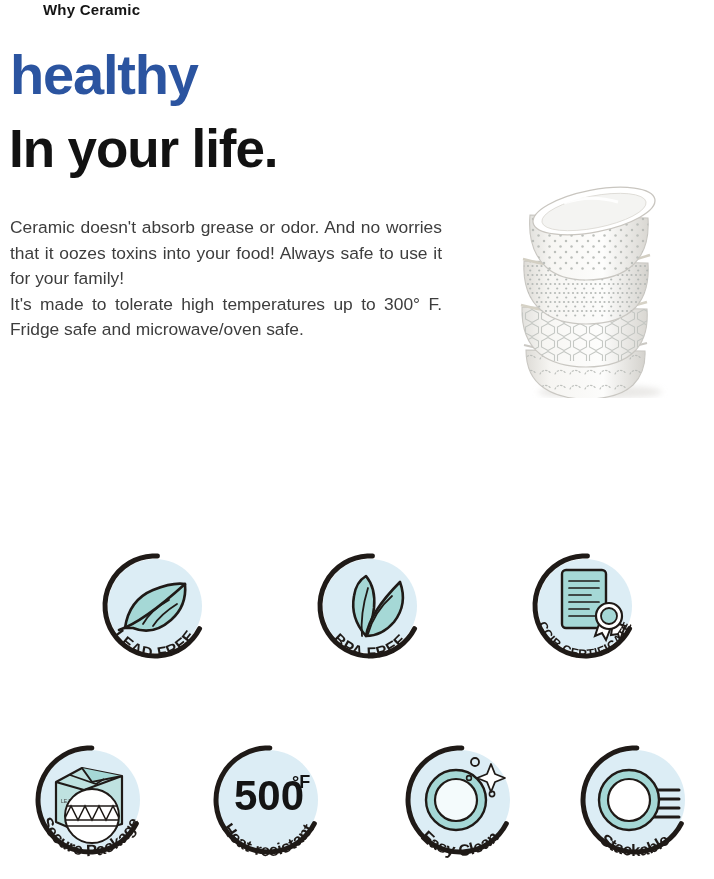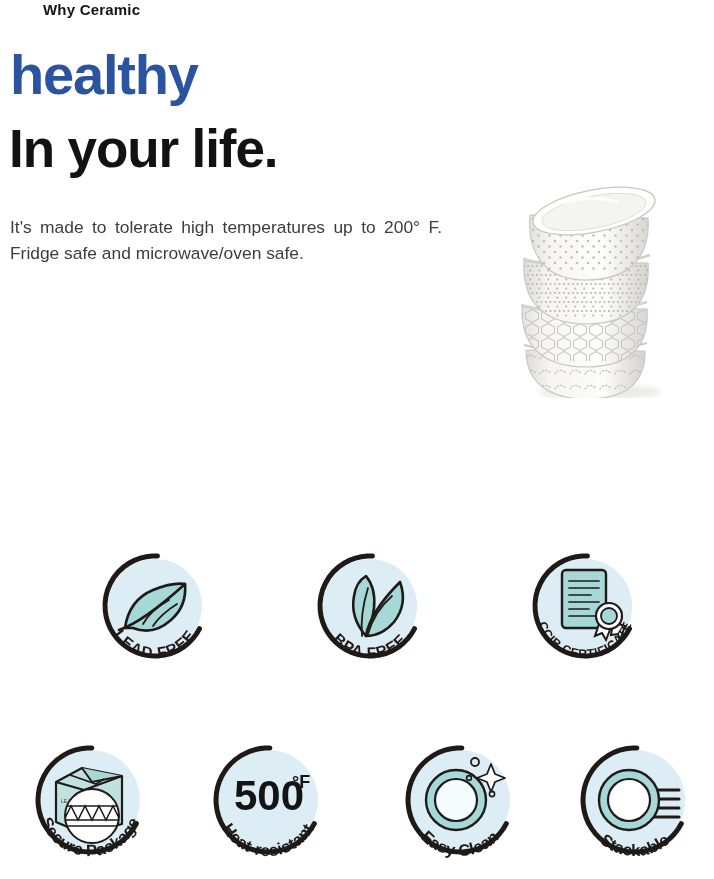--- a/index.html
+++ b/index.html
@@ -86,21 +86,22 @@
   .badge-row-2 .badge { width: 128px; height: 128px; }
 </style>
 </head>
 <body>
 
 <div class="eyebrow">Why Ceramic</div>
 <div class="headline-blue" style="color: rgb(43, 84, 160); text-align: center;">healthy</div>
 <div class="headline-black" style="color: rgb(18, 18, 18);">In your life.</div>
 
 <div class="body-copy">
-  <p class="last-just"><span>It's made to tolerate high temperatures up to 200° F. Fridge safe and microwave/oven safe.</span></p>
+  <p class="last-just"><span>Ceramic doesn't absorb grease or odor. And no worries that it oozes toxins into your food! Always safe to use it for your family!</span></p>
+  <p class="last-just"><span>It's made to tolerate high temperatures up to 300° F. Fridge safe and microwave/oven safe.</span></p>
 </div>
 
 <div class="product-photo">
   <svg width="200" height="215" viewBox="0 0 200 215">
     <defs>
       <linearGradient id="bowlShade" x1="0" y1="0" x2="1" y2="0">
         <stop offset="0%" stop-color="#e2e1dd"></stop>
         <stop offset="18%" stop-color="#f7f6f3"></stop>
         <stop offset="62%" stop-color="#fdfdfc"></stop>
         <stop offset="100%" stop-color="#d9d7d2"></stop>

